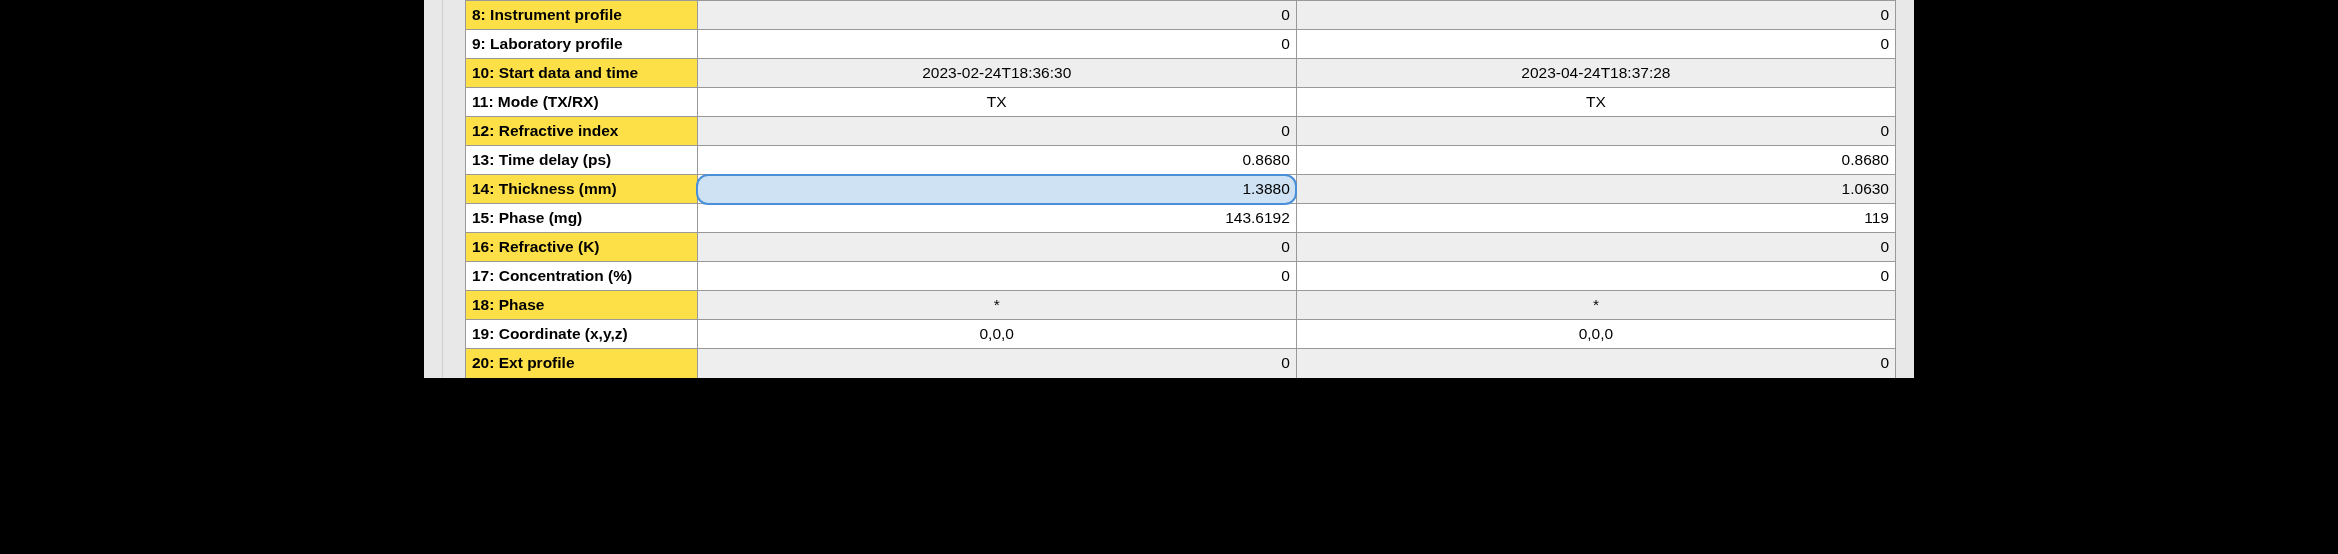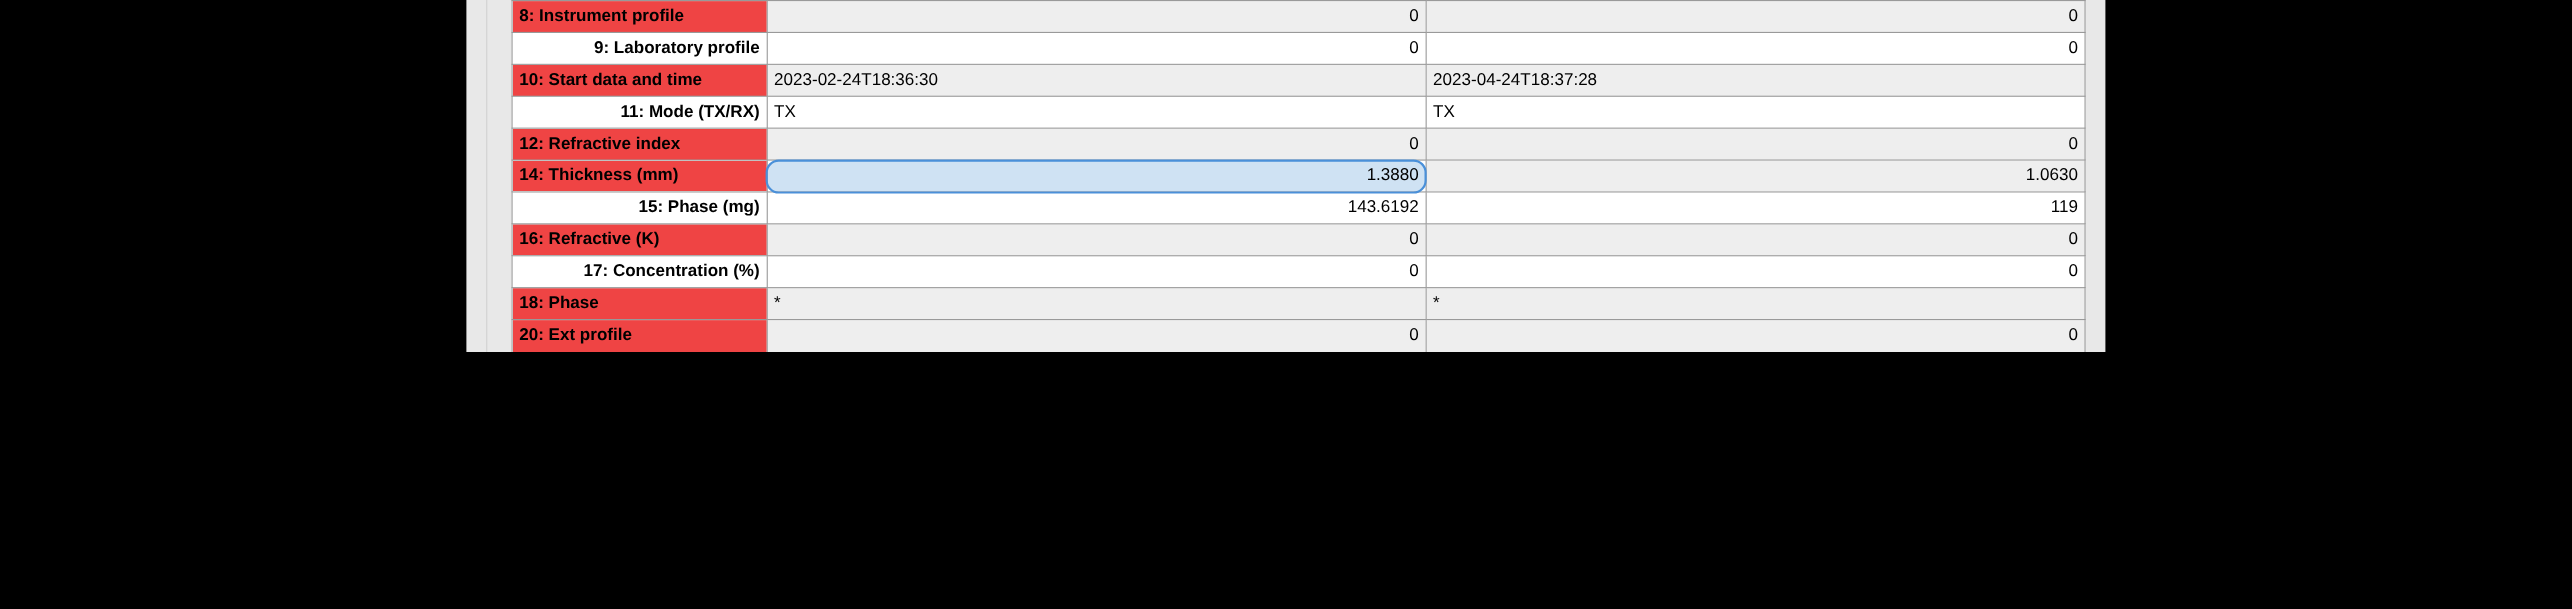--- a/index.html
+++ b/index.html
@@ -39,39 +39,38 @@
       padding: 4px 6px;
       font-size: 15.5px;
       height: 29px;
       line-height: 1.2;
       white-space: nowrap;
       overflow: hidden;
     }
     td.label {
       font-weight: bold;
       text-align: left;
-      background: #ef4444;
+      background: #fde047;
     }
     td.val-num {
       text-align: right;
     }
     td.val-text {
-      text-align: left;
+      text-align: center;
     }
     tr.shaded td.val-num,
     tr.shaded td.val-text {
       background: #eee;
     }
     tr.plain td.val-num,
     tr.plain td.val-text {
       background: #fff;
     }
     tr.plain td.label {
       background: #fff;
-      text-align: right;
     }
     td.selected {
       outline: 2px solid #4a90d9;
       outline-offset: -1px;
       background: #cfe2f3 !important;
       border-radius: 11px;
     }
     tr.last-partial td {
       border-bottom: none;
     }
@@ -106,20 +105,25 @@
           <tr class="plain">
             <td class="label">11: Mode (TX/RX)</td>
             <td class="val-text">TX</td>
             <td class="val-text">TX</td>
           </tr>
           <tr class="shaded">
             <td class="label">12: Refractive index</td>
             <td class="val-num">0</td>
             <td class="val-num">0</td>
           </tr>
+          <tr class="plain">
+            <td class="label">13: Time delay (ps)</td>
+            <td class="val-num">0.8680</td>
+            <td class="val-num">0.8680</td>
+          </tr>
           <tr class="shaded">
             <td class="label">14: Thickness (mm)</td>
             <td class="val-num selected">1.3880</td>
             <td class="val-num">1.0630</td>
           </tr>
           <tr class="plain">
             <td class="label">15: Phase (mg)</td>
             <td class="val-num">143.6192</td>
             <td class="val-num">119</td>
           </tr>
@@ -131,20 +135,25 @@
           <tr class="plain">
             <td class="label">17: Concentration (%)</td>
             <td class="val-num">0</td>
             <td class="val-num">0</td>
           </tr>
           <tr class="shaded">
             <td class="label">18: Phase</td>
             <td class="val-text">*</td>
             <td class="val-text">*</td>
           </tr>
+          <tr class="plain">
+            <td class="label">19: Coordinate (x,y,z)</td>
+            <td class="val-text">0,0,0</td>
+            <td class="val-text">0,0,0</td>
+          </tr>
           <tr class="shaded last-partial">
             <td class="label">20: Ext profile</td>
             <td class="val-num">0</td>
             <td class="val-num">0</td>
           </tr>
         </tbody>
     </table>
   </div>
 </div>
 

